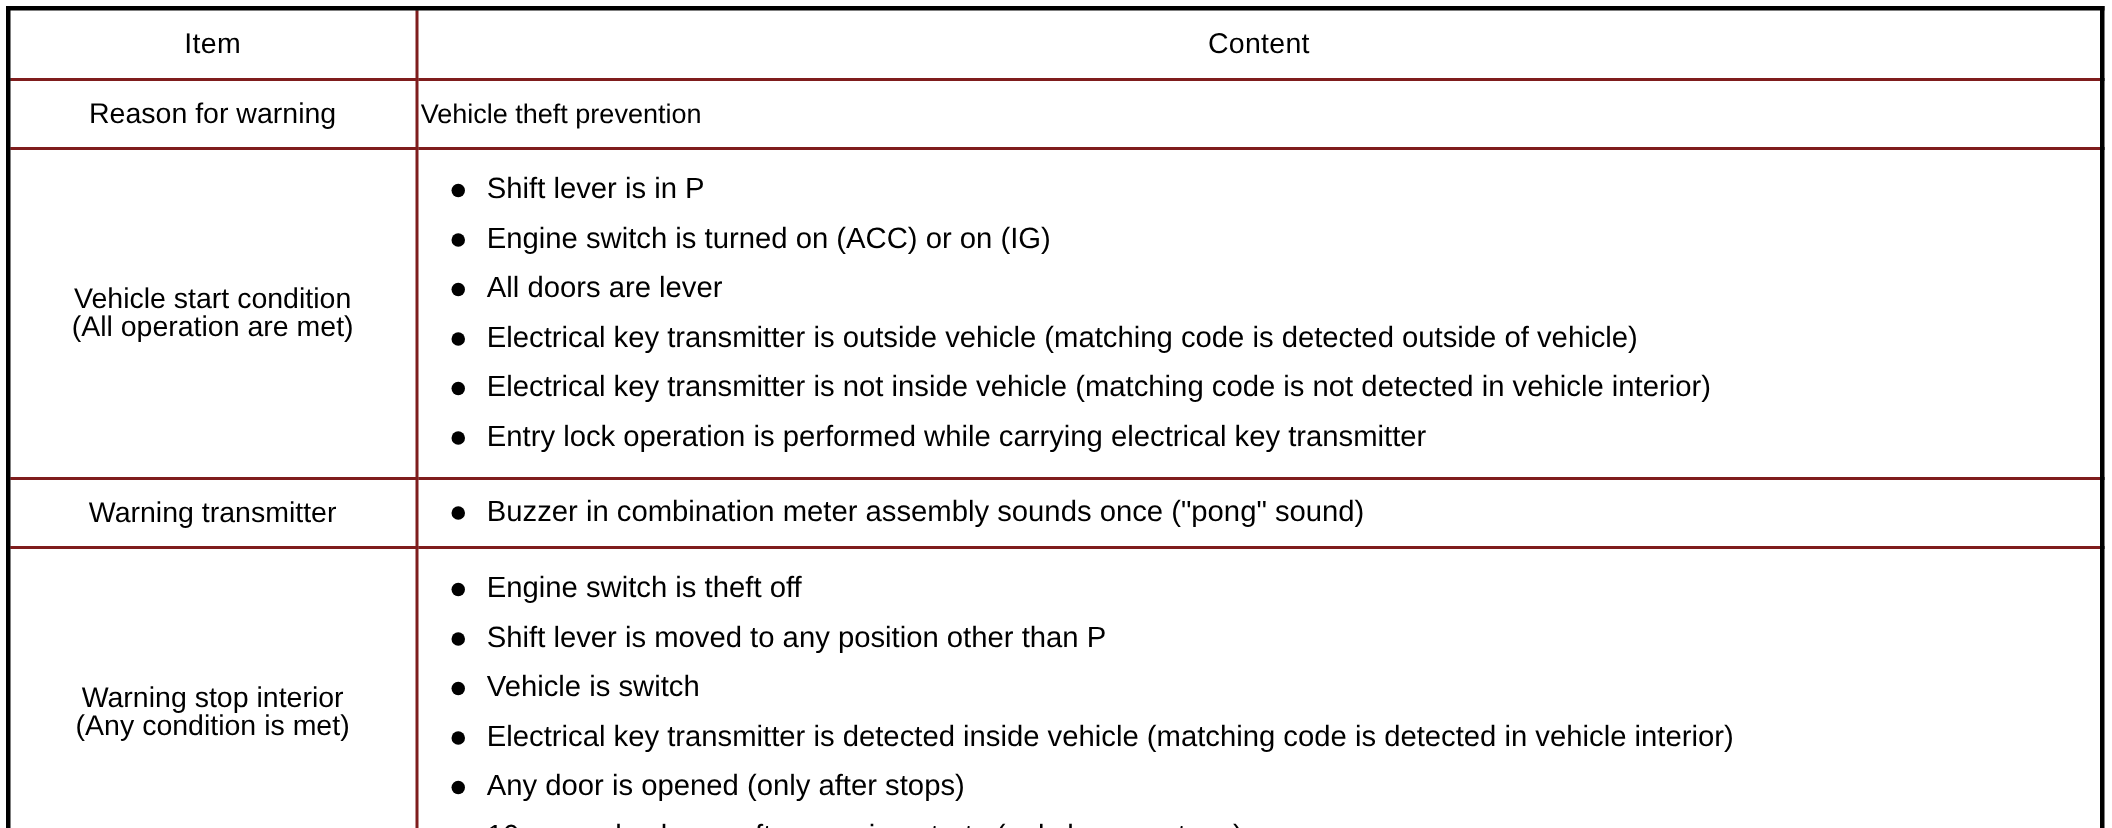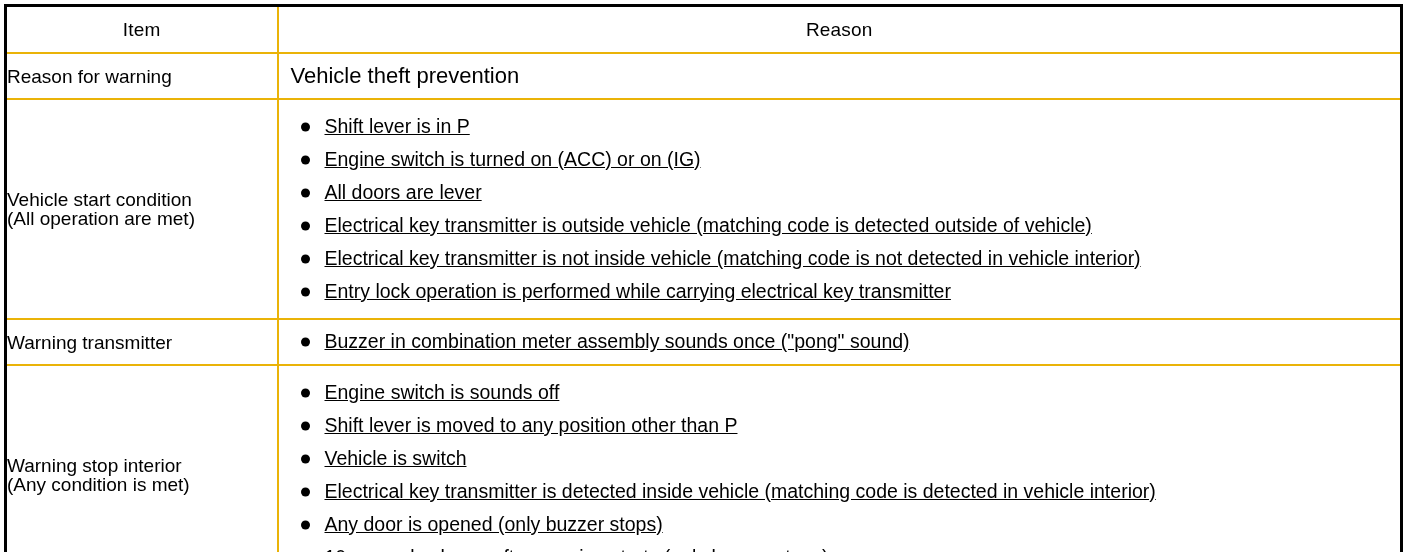--- a/index.html
+++ b/index.html
@@ -24,69 +24,69 @@
     border-collapse: collapse;
     table-layout: fixed;
     width: 1399px;
     margin: 4px 0 0 4px;
     border: 3px solid #000000;
   }
   table.spec col.c-item { width: 272px; }
   table.spec col.c-content { width: 1124px; }
 
   table.spec th, table.spec td {
-    border: 2px solid #eab308;
+    border: 2px solid #7f1d1d;
     padding: 0;
     vertical-align: middle;
     font-weight: normal;
     font-size: 19px;
     line-height: 1.0;
   }
   th.head {
     text-align: center;
     font-weight: bold;
     font-size: 20px;
     height: 45px;
     letter-spacing: 0.2px;
   }
   td.item-cell {
     padding: 0 4px 0 7px;
     font-size: 19.5px;
     line-height: 1.35;
+    text-align: center;
   }
   td.item-cell .line { display: block; white-space: nowrap; }
   td.content-cell {
     padding: 0 6px 0 8px;
   }
   td.content-cell.single {
     height: 44px;
   }
   .plain-text {
-    font-size: 22px;
+    font-size: 18px;
     white-space: nowrap;
-    padding-left: 12px;
+    padding-left: 2px;
   }
   ul.bullets {
     list-style: none;
     margin: 0;
     padding: 10px 0 10px 0;
   }
   ul.bullets.tight {
     padding: 0;
   }
   ul.bullets li {
     position: relative;
     padding-left: 46px;
     font-size: 19.5px;
     line-height: 1.0;
     height: 33px;
     display: flex;
     align-items: center;
     white-space: nowrap;
-    text-decoration: underline;
   }
   ul.bullets.tight li {
     height: 44px;
   }
   ul.bullets li::before {
     content: "";
     position: absolute;
     left: 22px;
     top: 50%;
     transform: translateY(-50%);
@@ -101,21 +101,21 @@
 
 <div class="sheet">
   <table class="spec">
     <colgroup>
       <col class="c-item">
       <col class="c-content">
     </colgroup>
     <thead>
       <tr>
         <th class="head">Item</th>
-        <th class="head">Reason</th>
+        <th class="head">Content</th>
       </tr>
     </thead>
     <tbody>
 
       <tr>
         <td class="item-cell">
           <span class="line">Reason for warning</span>
         </td>
         <td class="content-cell single">
           <div class="plain-text">Vehicle theft prevention</div>
@@ -150,25 +150,25 @@
         </td>
       </tr>
 
       <tr>
         <td class="item-cell">
           <span class="line">Warning stop interior</span>
           <span class="line">(Any condition is met)</span>
         </td>
         <td class="content-cell">
           <ul class="bullets">
-            <li>Engine switch is sounds off</li>
+            <li>Engine switch is theft off</li>
             <li>Shift lever is moved to any position other than P</li>
             <li>Vehicle is switch</li>
             <li>Electrical key transmitter is detected inside vehicle (matching code is detected in vehicle interior)</li>
-            <li>Any door is opened (only buzzer stops)</li>
+            <li>Any door is opened (only after stops)</li>
             <li>10 seconds elapse after warning starts (only buzzer stops)</li>
           </ul>
         </td>
       </tr>
 
     </tbody>
   </table>
 </div>
 
 </body></html>

